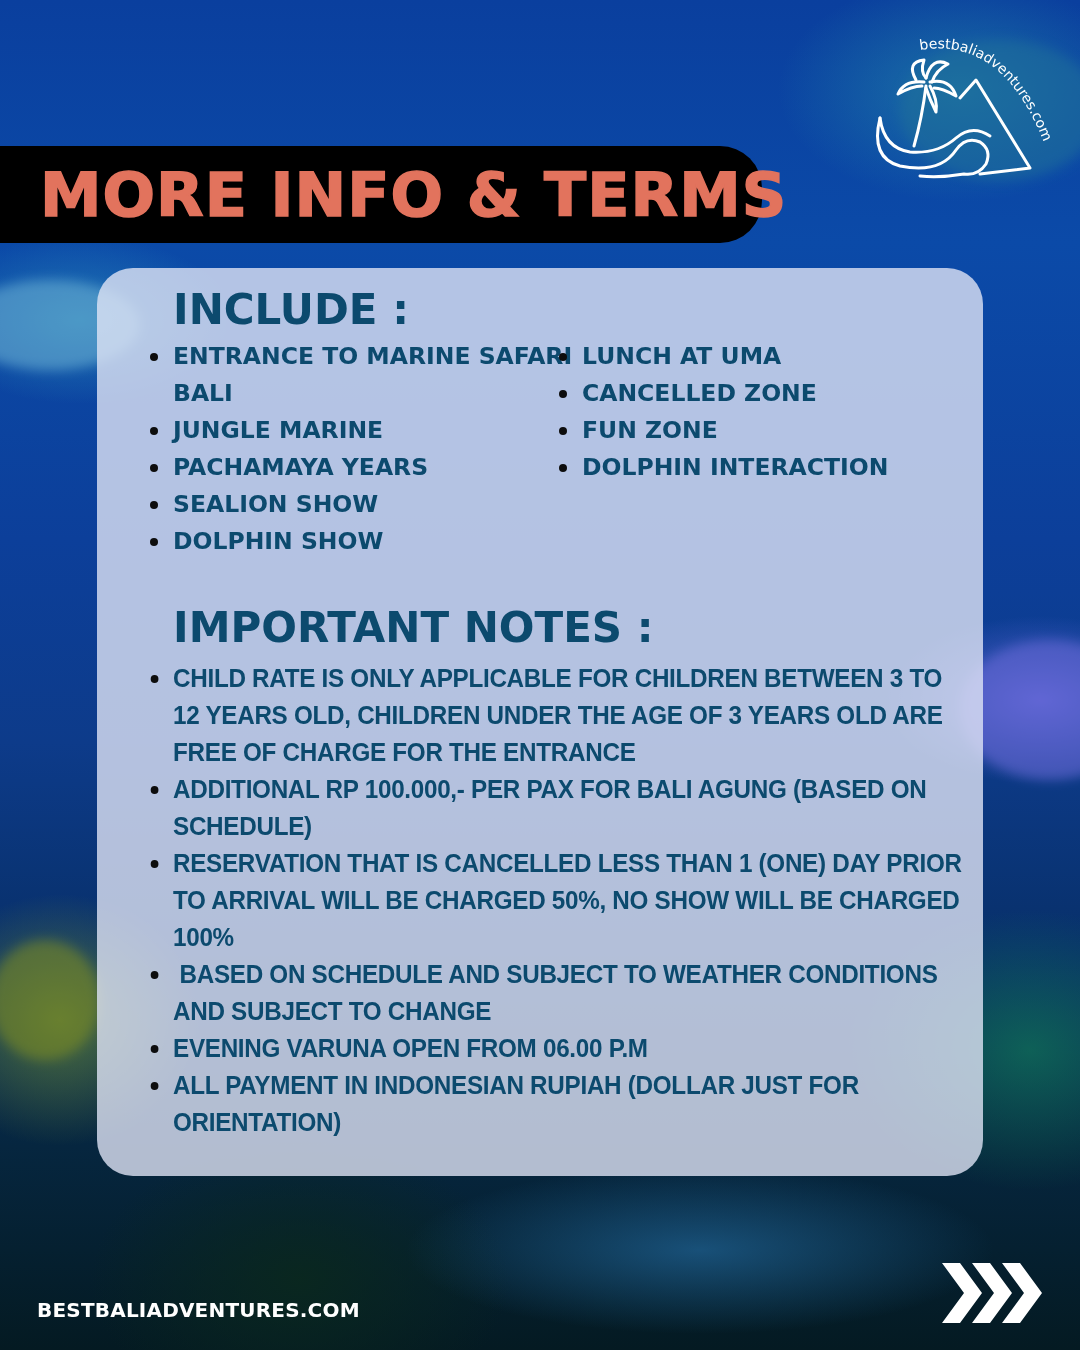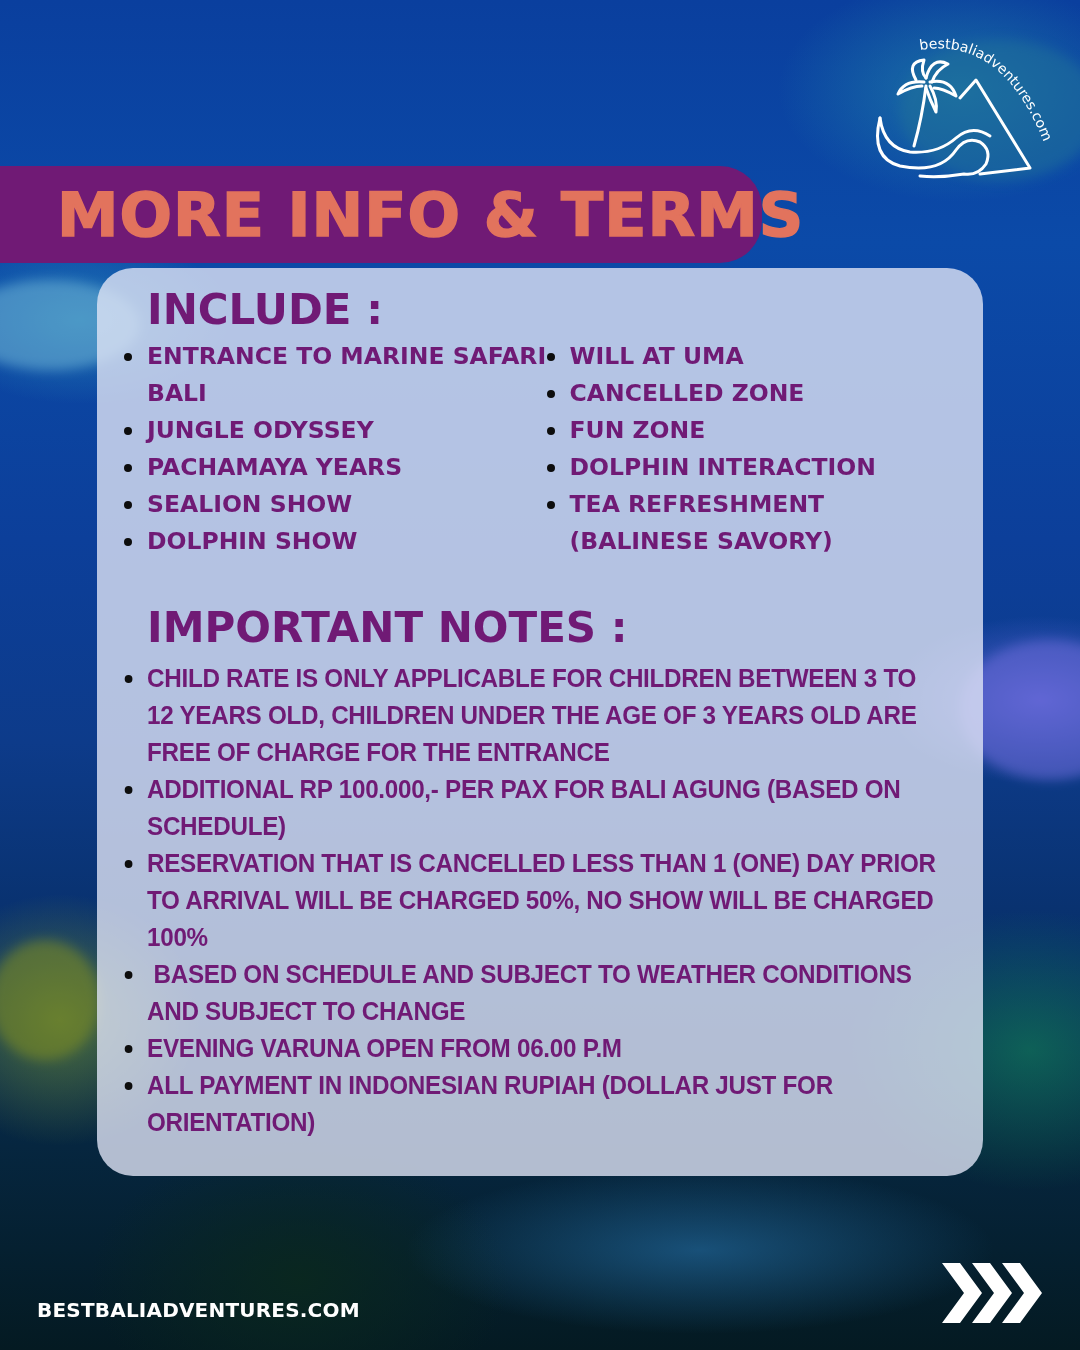--- a/index.html
+++ b/index.html
@@ -30,48 +30,48 @@
     .logo {
       position: absolute;
       left: 860px; top: 28px;
       width: 200px; height: 160px;
     }
     .logo svg { width: 100%; height: 100%; }
 
     
     .title-banner {
       position: absolute;
-      left: 0; top: 166px;
+      left: 0; top: 146px;
       width: 762px; height: 97px;
-      background: #701a75;
+      background: #000000;
       border-radius: 0 42px 42px 0;
       display: flex; align-items: center;
-      padding-left: 57px;
+      padding-left: 40px;
     }
     .title-banner h1 {
       font-family: "DejaVu Sans", sans-serif;
       font-weight: 900;
       font-size: 60px;
       letter-spacing: 1px;
       color: #e2735d;
       -webkit-text-stroke: 1.5px #e2735d;
       transform: scaleX(1.03);
       transform-origin: left center;
       white-space: nowrap;
     }
 
     
     .card {
       position: absolute;
       left: 97px; top: 268px;
       width: 886px; height: 908px;
       border-radius: 36px;
       background: rgba(222, 228, 245, 0.80);
-      padding: 18px 24px 0 50px;
-      color: #701a75;
+      padding: 18px 24px 0 76px;
+      color: #0c4a6e;
     }
     .section-title {
       font-family: "DejaVu Sans", sans-serif;
       font-weight: 700;
       font-size: 42px;
       letter-spacing: 0px;
       line-height: 48px;
       margin-bottom: 4px;
     }
     .include-cols {
@@ -172,31 +172,30 @@
 
 <div class="title-banner">
   <h1>MORE INFO &amp; TERMS</h1>
 </div>
 
 <div class="card">
   <h2 class="section-title">INCLUDE :</h2>
   <div class="include-cols">
     <ul class="col col-left">
       <li>ENTRANCE TO MARINE SAFARI BALI</li>
-      <li>JUNGLE ODYSSEY</li>
+      <li>JUNGLE MARINE</li>
       <li>PACHAMAYA YEARS</li>
       <li>SEALION SHOW</li>
       <li>DOLPHIN SHOW</li>
     </ul>
     <ul class="col col-right">
-      <li>WILL AT UMA</li>
+      <li>LUNCH AT UMA</li>
       <li>CANCELLED ZONE</li>
       <li>FUN ZONE</li>
       <li>DOLPHIN INTERACTION</li>
-      <li>TEA REFRESHMENT (BALINESE SAVORY)</li>
     </ul>
   </div>
 
   <h2 class="section-title notes-title">IMPORTANT NOTES :</h2>
   <ul class="notes">
     <li>CHILD RATE IS ONLY APPLICABLE FOR CHILDREN BETWEEN 3 TO 12 YEARS OLD, CHILDREN UNDER THE AGE OF 3 YEARS OLD ARE FREE OF CHARGE FOR THE ENTRANCE</li>
     <li>ADDITIONAL RP 100.000,- PER PAX FOR BALI AGUNG (BASED ON SCHEDULE)</li>
     <li>RESERVATION THAT IS CANCELLED LESS THAN 1 (ONE) DAY PRIOR TO ARRIVAL WILL BE CHARGED 50%, NO SHOW WILL BE CHARGED 100%</li>
     <li style="white-space: pre-wrap;"> BASED ON SCHEDULE AND SUBJECT TO WEATHER CONDITIONS AND SUBJECT TO CHANGE</li>
     <li>EVENING VARUNA OPEN FROM 06.00 P.M</li>

